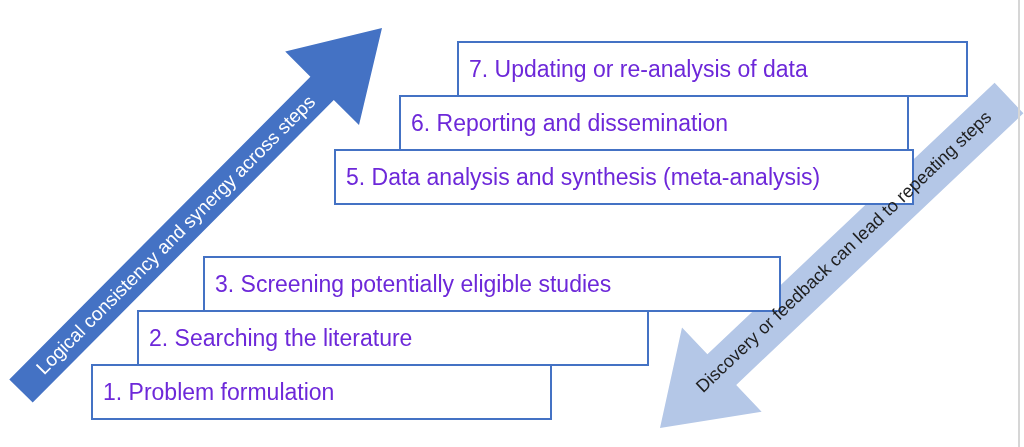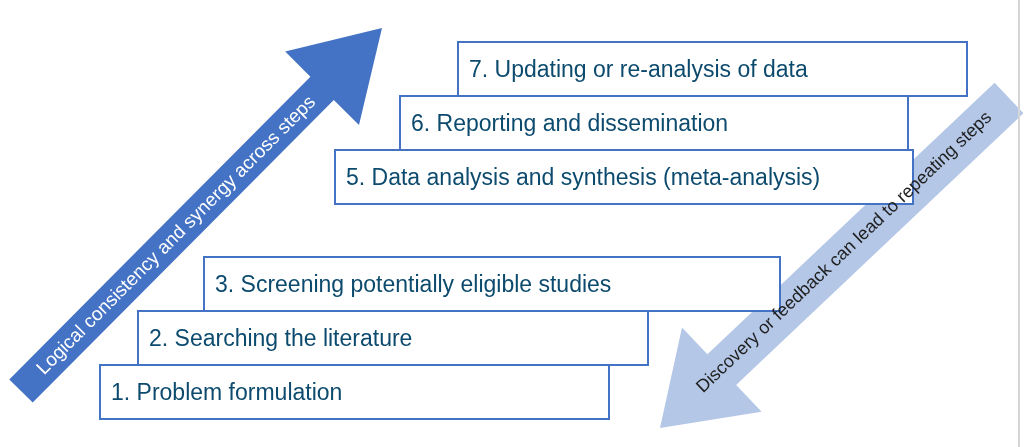--- a/index.html
+++ b/index.html
@@ -20,21 +20,21 @@
   .step-box {
     position: absolute;
     height: 56px;
     box-sizing: border-box;
     background: #ffffff;
     border: 2.5px solid #4472C4;
     display: flex;
     align-items: center;
     padding-left: 10px;
     font-size: 23px;
-    color: #0c4a6e;
+    color: #6d28d9;
     white-space: nowrap;
   }
   .arrow-label {
     position: absolute;
     white-space: nowrap;
     z-index: 9;
     pointer-events: none;
   }
   .arrow-label.up {
     left: 176px; top: 235px;
@@ -59,21 +59,21 @@
 </head>
 <body>
 
 <div class="canvas">
 
   <svg class="arrows-svg" viewBox="0 0 1024 447">
     <polygon fill="#4472C4" points="9.3,379.4 310.4,76.7 285.2,51.6 382,28 359,125 333.8,100 32.7,402.6"></polygon>
     <polygon fill="#B4C7E7" points="994.6,82.7 707.4,354.3 682,327.5 660,428 761.6,411.7 736.2,384.9 1023.4,113.3"></polygon>
   </svg>
 
-  <div class="step-box" style="left:99px;  top:364px; width:511px; z-index:2">1. Problem formulation</div>
+  <div class="step-box" style="left:91px;  top:364px; width:461px; z-index:2">1. Problem formulation</div>
   <div class="step-box" style="left:137px; top:310px; width:512px; z-index:3">2. Searching the literature</div>
   <div class="step-box" style="left:203px; top:256px; width:578px; z-index:4">3. Screening potentially eligible studies</div>
   <div class="step-box" style="left:334px; top:149px; width:580px; z-index:6">5. Data analysis and synthesis (meta-analysis)</div>
   <div class="step-box" style="left:399px; top:95px;  width:510px; z-index:7">6. Reporting and dissemination</div>
   <div class="step-box" style="left:457px; top:41px;  width:511px; z-index:8">7. Updating or re-analysis of data</div>
 
   <div class="arrow-label up">Logical consistency and synergy across steps</div>
 
   <div class="arrow-label down">Discovery or feedback can lead to repeating steps</div>
 

